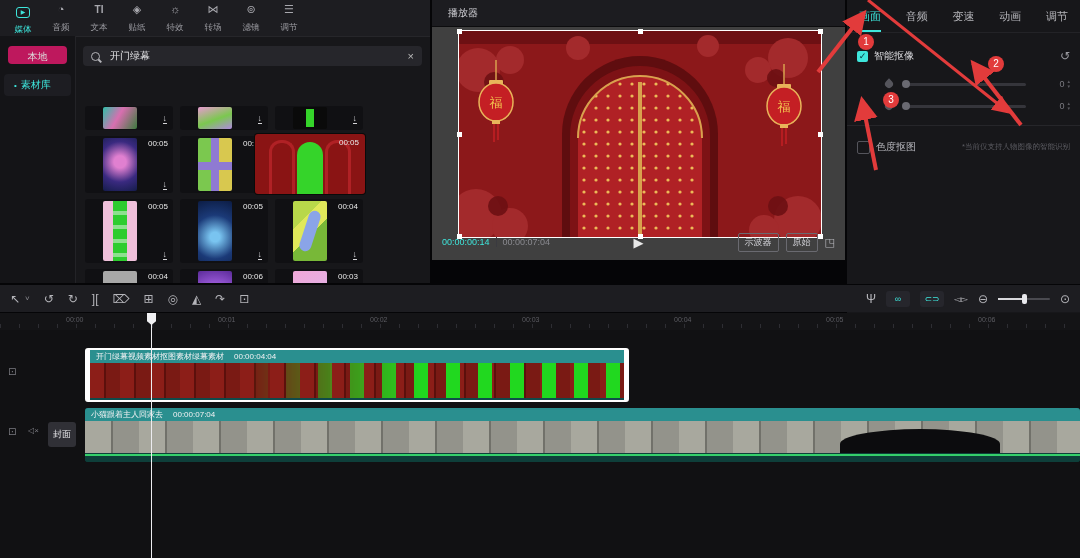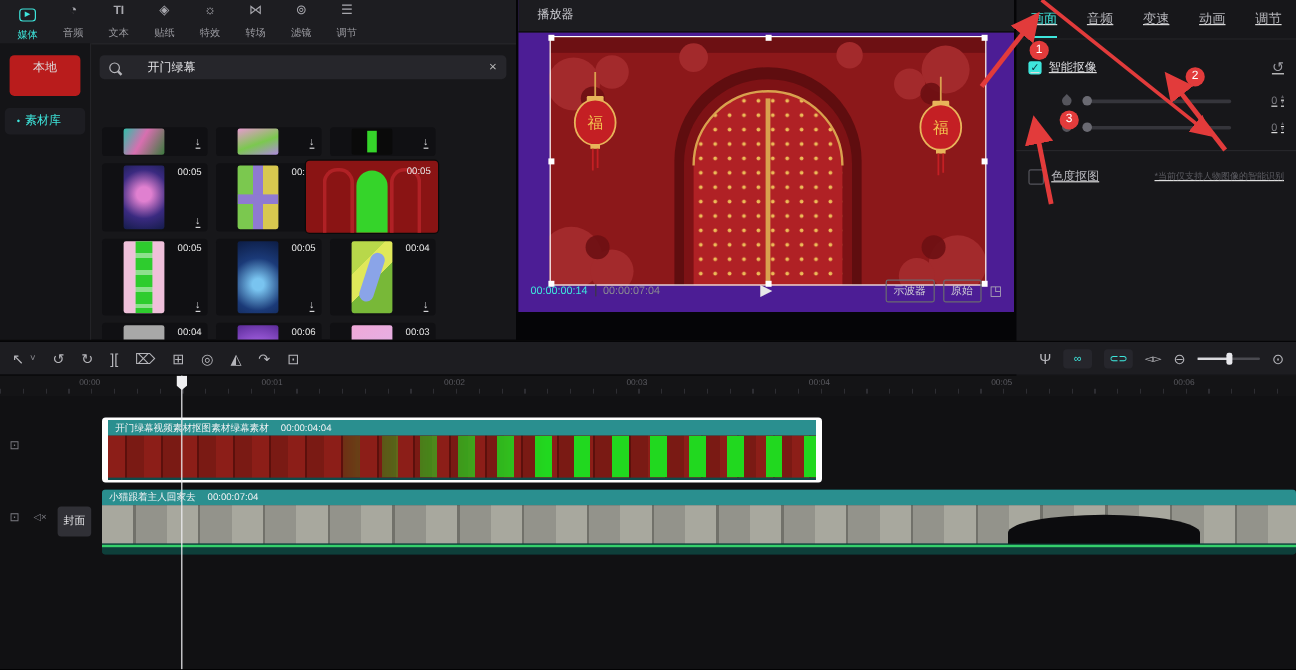--- a/index.html
+++ b/index.html
@@ -10,31 +10,31 @@
   
   .panel-left{left:0;top:0;width:430px;height:283px;background:#17171a;}
   .top-nav{display:flex;height:36px;background:#1d1d21;border-bottom:1px solid #26262a;align-items:center;padding-left:4px;}
   .nav-item{width:38px;text-align:center;cursor:pointer;}
   .nav-ic{display:block;font-size:11px;line-height:13px;color:#a8a8ae;}
   .nav-label{display:block;font-size:8.5px;color:#9a9aa0;margin-top:6px;}
   .nav-item.active .nav-ic,.nav-item.active .nav-label{color:#3ee6dc;}
   .media-box{display:inline-block;border:1px solid #3ee6dc;border-radius:3px;font-size:6px;line-height:9px;padding:0 4px;margin-top:2px;}
   .text-ic{font-weight:bold;font-size:10px;}
   .rail{left:0;top:36px;width:75px;height:247px;background:#141417;border-right:1px solid #232327;}
-  .local-btn{margin:10px 8px 0;background:#b91c1c;border-radius:4px;height:34px;line-height:22px;
+  .local-btn{margin:10px 8px 0;background:#be185d;border-radius:4px;height:18px;line-height:22px;
              text-align:center;color:#ddd;font-size:10px;cursor:pointer;}
   .library-item{margin:10px 4px 0;height:22px;line-height:22px;border-radius:4px;background:#1d1d22;
                 color:#3ee6dc;font-size:10px;padding-left:10px;cursor:pointer;}
   .library-item .bullet{font-size:8px;margin-right:4px;color:#3ee6dc;}
   .browser{left:75px;top:36px;width:355px;height:247px;overflow:hidden;}
   .searchbar{position:absolute;left:8px;top:10px;width:339px;height:20px;background:#26262b;border-radius:4px;
              display:flex;align-items:center;padding:0 8px;box-sizing:border-box;}
   .lens{width:7px;height:7px;border:1.5px solid #b5b5ba;border-radius:50%;position:relative;flex:none;}
   .lens::after{content:"";position:absolute;width:4px;height:1.5px;background:#b5b5ba;transform:rotate(45deg);right:-3px;bottom:-2px;}
-  .search-text{font-size:10px;color:#e5e5e8;margin-left:23px;flex:1;}
+  .search-text{font-size:10px;color:#e5e5e8;margin-left:10px;flex:1;}
   .search-clear{color:#bbb;font-size:11px;cursor:pointer;}
   .cell{position:absolute;background:#101013;border-radius:3px;}
   .thumb{position:absolute;left:18px;top:2px;bottom:2px;width:34px;border-radius:2px;overflow:hidden;}
   .dur{position:absolute;right:5px;top:3px;font-size:8px;color:#e8e8e8;}
   .dl{position:absolute;right:6px;bottom:3px;font-size:9px;color:#d5d5d8;border-bottom:1px solid #d5d5d8;line-height:9px;cursor:pointer;}
   .r1 .thumb{top:1px;bottom:1px;}
   .r1 .dl{bottom:6px;}
   
   .t1{background:linear-gradient(120deg,#2fbfa8 0%,#d86fb0 45%,#3b7a3d 100%);}
   .t2{background:linear-gradient(160deg,#e89ad0 0%,#7bc84f 55%,#b08ae0 100%);}
@@ -53,36 +53,36 @@
   .t10{background:#a8a8a8;}
   .t11{background:radial-gradient(circle at 50% 55%,#e8d8f8 0 10%,#9a5ad8 50%,#5a2a98 100%);}
   .t12{background:linear-gradient(150deg,#f0a8d8,#d8b8f0);}
   .cell-door{position:absolute;left:180px;top:98px;width:110px;height:60px;border-radius:3px;background:#8a1414;overflow:hidden;
              box-shadow:0 0 0 1px #0a0a0a;}
   .cell-door .arch{position:absolute;left:50%;top:8px;width:26px;height:52px;margin-left:-13px;background:#35d42a;border-radius:13px 13px 0 0;}
   .cell-door .side{position:absolute;top:6px;width:20px;height:54px;border:3px solid #b02125;border-bottom:none;border-radius:12px 12px 0 0;}
   .cell-door .dur{right:6px;top:4px;}
 
   
-  .panel-player{left:432px;top:0;width:413px;height:260px;background:#4c1d95;}
+  .panel-player{left:432px;top:0;width:413px;height:260px;background:#404040;}
   .player-header{height:26px;background:#1c1c20;font-size:10px;color:#cfcfd4;line-height:26px;padding-left:16px;border-bottom:1px solid #0c0c0e;}
   .stage{left:26px;top:30px;width:364px;height:208px;}
   .sel{position:absolute;inset:0;border:1px solid #fff;pointer-events:none;}
   .hd{position:absolute;width:5px;height:5px;background:#fff;}
   .player-controls{left:0;bottom:0;width:413px;height:36px;display:flex;align-items:center;padding:0 10px;box-sizing:border-box;}
   .time-cur{font-size:9px;color:#3ee6dc;}
   .time-sep{width:1px;height:10px;background:#3a3a40;margin:0 6px;}
   .time-total{font-size:9px;color:#8a8a90;}
   .play-btn{position:absolute;left:50%;transform:translateX(-50%);color:#e8e8e8;font-size:13px;cursor:pointer;}
   .pc-right{margin-left:auto;display:flex;align-items:center;gap:7px;}
   .mini-btn{border:1px solid #6a6a70;border-radius:2px;color:#cfcfd4;font-size:9px;padding:2px 6px;cursor:pointer;}
   .fs-ic{color:#b5b5ba;font-size:11px;cursor:pointer;}
 
   
-  .panel-insp{left:847px;top:0;width:233px;height:350px;background:#17171a;text-decoration:underline;}
+  .panel-insp{left:847px;top:0;width:233px;height:350px;background:#17171a;}
   .insp-tabs{height:32px;display:flex;align-items:stretch;justify-content:space-between;padding:0 12px;border-bottom:1px solid #232327;}
   .itab{font-size:11px;color:#b5b5ba;line-height:32px;cursor:pointer;}
   .itab.active{color:#3ee6dc;box-shadow:inset 0 -2px 0 #3ee6dc;}
   .subtabs{display:flex;margin:8px 6px 0;background:#1f1f23;border-radius:3px;height:20px;}
   .stab{flex:1;text-align:center;font-size:10px;color:#86868c;line-height:20px;border-radius:3px;cursor:pointer;}
   .stab.active{background:#46464d;color:#eee;}
   .insp-row{display:flex;align-items:center;padding:0 10px;}
   .chk{width:11px;height:11px;border-radius:2px;flex:none;cursor:pointer;}
   .chk.on{background:#3ee6dc;color:#08303a;font-size:9px;line-height:11px;text-align:center;font-weight:bold;}
   .chk.off{border:1px solid #55555c;background:transparent;}
@@ -120,21 +120,21 @@
   .ruler::before{content:"";position:absolute;bottom:2px;left:0;right:0;height:4px;
                  background:repeating-linear-gradient(90deg,#2e2e33 0 1px,transparent 1px 19px);}
   .rlabel{position:absolute;top:3px;font-size:7px;color:#5c5c62;}
   .tracks{left:0;top:330px;width:1080px;height:228px;background:#111113;}
   .gut-ic{position:absolute;font-size:10px;color:#7a7a80;cursor:pointer;}
   .cover-btn{position:absolute;left:48px;top:92px;background:#303036;border-radius:3px;color:#e5e5e8;
              font-size:9px;padding:6px 5px;cursor:pointer;}
   .clip{position:absolute;border-radius:3px;overflow:hidden;cursor:pointer;}
   .clip-head{height:13px;background:#2a8f8f;display:flex;align-items:center;gap:10px;padding:0 6px;white-space:nowrap;overflow:hidden;}
   .clip-title,.clip-dur{font-size:8px;color:#f2f2f4;}
-  .clip1{left:85px;top:18px;width:600px;height:54px;background:#0f4b4b;
+  .clip1{left:85px;top:18px;width:544px;height:54px;background:#0f4b4b;
          border:2px solid #fff;border-left-width:5px;border-right-width:5px;box-sizing:border-box;}
   .clip1-body{height:35px;position:relative;
       background:repeating-linear-gradient(90deg,#8c1e18 0 14px,#5c100c 14px 16px,#7a1a14 16px 30px);}
   .clip1-body::after{content:"";position:absolute;inset:0;
       background:repeating-linear-gradient(90deg,#21d81f 4px 18px,transparent 18px 36px);
       -webkit-mask-image:linear-gradient(90deg,transparent 0 30%,rgba(0,0,0,.55) 45%,#000 62%);
       mask-image:linear-gradient(90deg,transparent 0 30%,rgba(0,0,0,.55) 45%,#000 62%);}
   .clip2{left:85px;top:78px;width:995px;height:54px;background:#0d4343;}
   .clip2-body{height:32px;position:relative;
       background:repeating-linear-gradient(90deg,#a8a89e 0 26px,#71716a 26px 28px,#93938b 28px 54px);}

